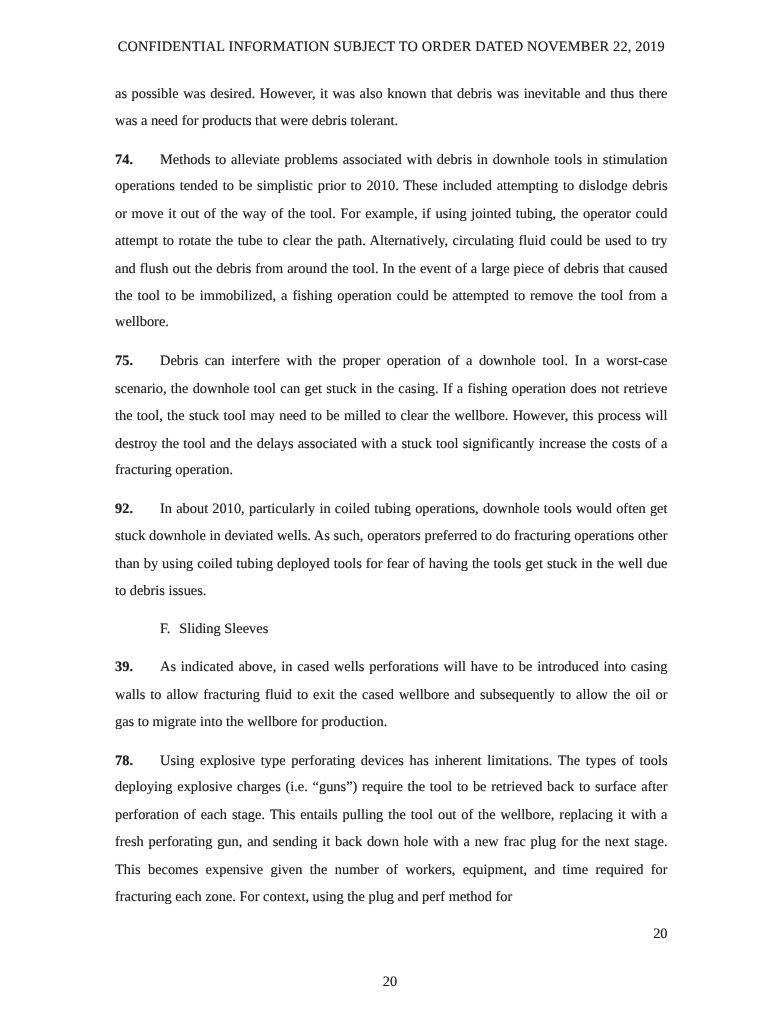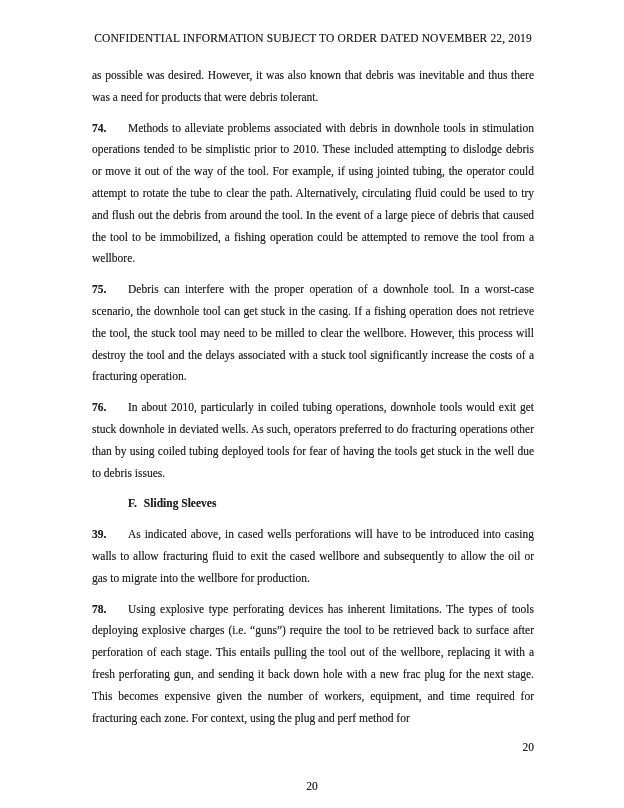--- a/index.html
+++ b/index.html
@@ -37,21 +37,21 @@
     margin-top: 0;
   }
   .pnum {
     display: inline-block;
     width: 36px;
     font-weight: bold;
   }
   .section-heading {
     font-size: 11.5px;
     line-height: 21.8px;
-    font-weight: bold;
+    font-weight: normal;
     margin: 9px 0 4px 36px;
   }
   .heading-label {
     margin-right: 7px;
   }
   .inline-pagenum {
     font-size: 11.5px;
     line-height: 21.8px;
     text-align: right;
     margin-top: 8px;
@@ -85,21 +85,21 @@
 
     <p class="para">
       <span class="pnum">74.</span><span>Methods to alleviate problems associated with debris in downhole tools in stimulation operations tended to be simplistic prior to 2010. These included attempting to dislodge debris or move it out of the way of the tool. For example, if using jointed tubing, the operator could attempt to rotate the tube to clear the path. Alternatively, circulating fluid could be used to try and flush out the debris from around the tool. In the event of a large piece of debris that caused the tool to be immobilized, a fishing operation could be attempted to remove the tool from a wellbore.</span>
     </p>
 
     <p class="para">
       <span class="pnum">75.</span><span>Debris can interfere with the proper operation of a downhole tool. In a worst-case scenario, the downhole tool can get stuck in the casing. If a fishing operation does not retrieve the tool, the stuck tool may need to be milled to clear the wellbore. However, this process will destroy the tool and the delays associated with a stuck tool significantly increase the costs of a fracturing operation.</span>
     </p>
 
     <p class="para">
-      <span class="pnum">76.</span><span>In about 2010, particularly in coiled tubing operations, downhole tools would exit get stuck downhole in deviated wells. As such, operators preferred to do fracturing operations other than by using coiled tubing deployed tools for fear of having the tools get stuck in the well due to debris issues.</span>
+      <span class="pnum">92.</span><span>In about 2010, particularly in coiled tubing operations, downhole tools would often get stuck downhole in deviated wells. As such, operators preferred to do fracturing operations other than by using coiled tubing deployed tools for fear of having the tools get stuck in the well due to debris issues.</span>
     </p>
 
     <h2 class="section-heading">
       <span class="heading-label">F.</span><span>Sliding Sleeves</span>
     </h2>
 
     <p class="para">
       <span class="pnum">39.</span><span>As indicated above, in cased wells perforations will have to be introduced into casing walls to allow fracturing fluid to exit the cased wellbore and subsequently to allow the oil or gas to migrate into the wellbore for production.</span>
     </p>
 

